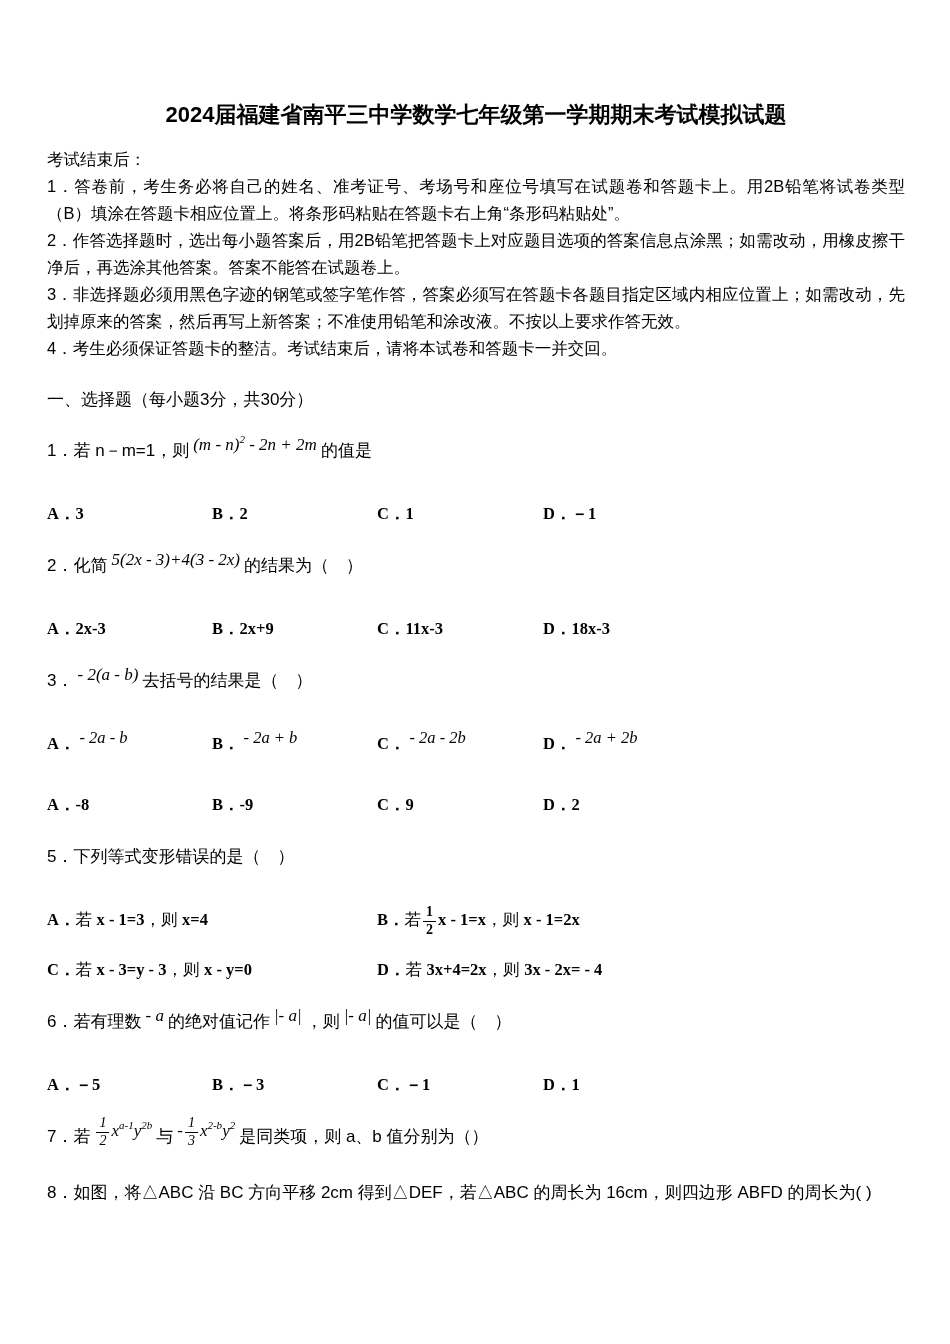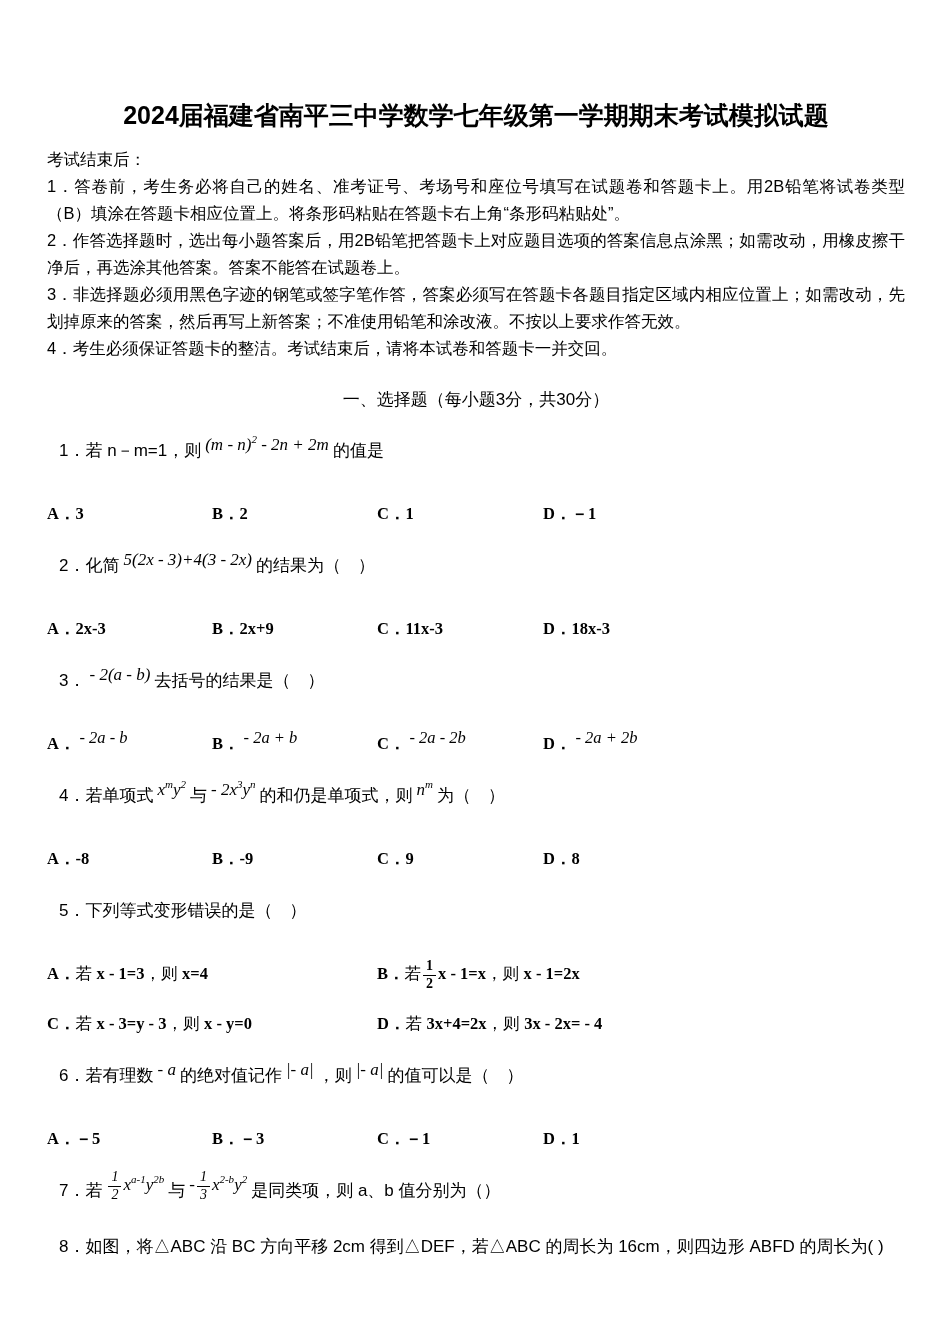--- a/index.html
+++ b/index.html
@@ -6,34 +6,34 @@
   html, body { background: #ffffff; }
   body {
     width: 950px; height: 1344px; overflow: hidden;
     color: #000;
     font-family: "Liberation Sans", sans-serif;
   }
   .page { padding: 100px 45px 0 47px; }
 
   .title {
     text-align: center;
-    font-size: 25px;
+    font-size: 22px;
     line-height: 30px;
     font-weight: bold;
     margin-bottom: 16px;
   }
 
   .notice { font-size: 16.5px; line-height: 27px; }
   .notice p { text-align: justify; }
   .notice-heading { font-size: 16.5px; line-height: 27px; }
 
-  .sec-heading { margin-top: 24px; font-size: 17px; line-height: 27px; text-align: center; }
+  .sec-heading { margin-top: 24px; font-size: 17px; line-height: 27px; }
 
   .question { margin-top: 22px; font-size: 17px; }
-  .stem { line-height: 32px; margin-left: 12px; }
+  .stem { line-height: 32px; }
 
   .options { display: grid; margin-top: 32px; font-size: 16.5px; line-height: 28px; }
   .options-4 { grid-template-columns: 165px 165px 166px 1fr; }
   .options-2 { grid-template-columns: 330px 1fr; row-gap: 18px; }
   .opt b { font-family: "Liberation Serif", serif; }
 
   .math {
     font-family: "Liberation Serif", serif;
     font-style: italic;
   }
@@ -92,26 +92,25 @@
     <div class="stem">3．<span class="math rs">- 2(a - b)</span>去括号的结果是（　）</div>
     <div class="options options-4">
       <span class="opt"><b>A．</b><span class="math rs">- 2a - b</span></span>
       <span class="opt"><b>B．</b><span class="math rs">- 2a + b</span></span>
       <span class="opt"><b>C．</b><span class="math rs">- 2a - 2b</span></span>
       <span class="opt"><b>D．</b><span class="math rs">- 2a + 2b</span></span>
     </div>
   </div>
 
   <div class="question">
-    <div class="stem">4．若单项式<span class="math rs">x<sup>m</sup>y<sup>2</sup></span>与<span class="math rs">- 2x<sup>3</sup>y<sup>n</sup></span>的和仍是单项式，则<span class="math rs">n<sup>m</sup></span>为（　）</div>
     <div class="options options-4">
       <span class="opt"><b>A．-8</b></span>
       <span class="opt"><b>B．-9</b></span>
       <span class="opt"><b>C．9</b></span>
-      <span class="opt"><b>D．8</b></span>
+      <span class="opt"><b>D．2</b></span>
     </div>
   </div>
 
   <div class="question">
     <div class="stem">5．下列等式变形错误的是（　）</div>
     <div class="options options-2">
       <span class="opt"><b>A．</b>若 <b>x - 1=3</b>，则 <b>x=4</b></span>
       <span class="opt"><b>B．</b>若<b><span class="frac"><span class="num">1</span><span class="den">2</span></span>x - 1=x</b>，则 <b>x - 1=2x</b></span>
       <span class="opt"><b>C．</b>若 <b>x - 3=y - 3</b>，则 <b>x - y=0</b></span>
       <span class="opt"><b>D．</b>若 <b>3x+4=2x</b>，则 <b>3x - 2x= - 4</b></span>

